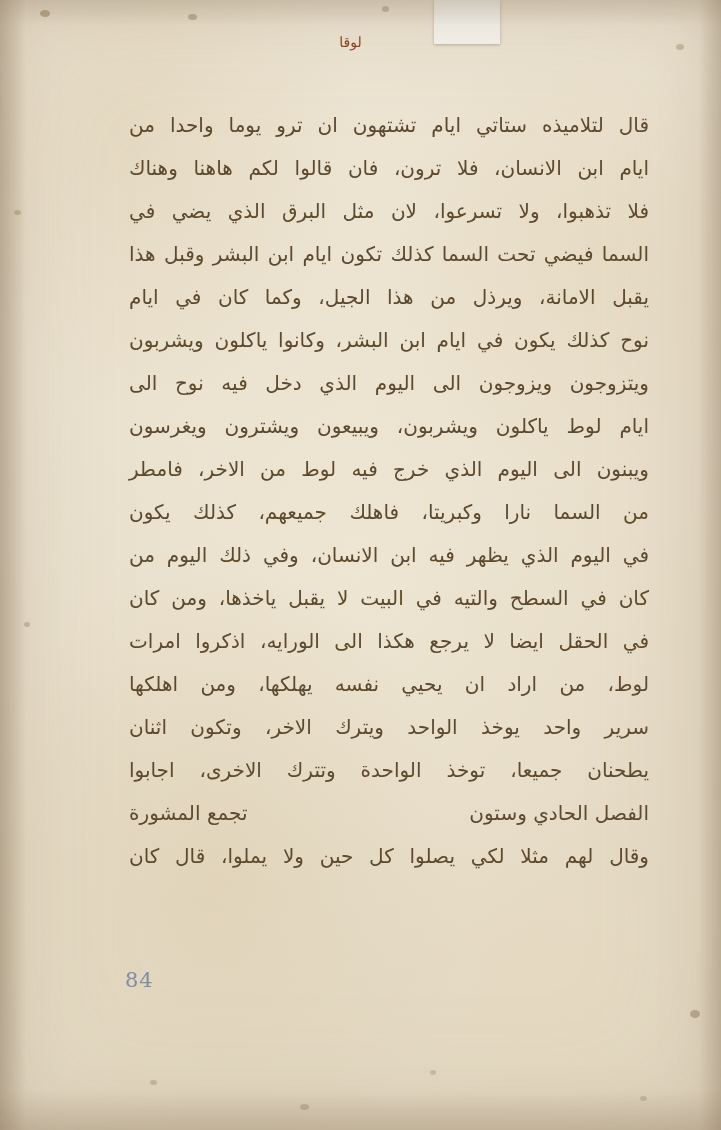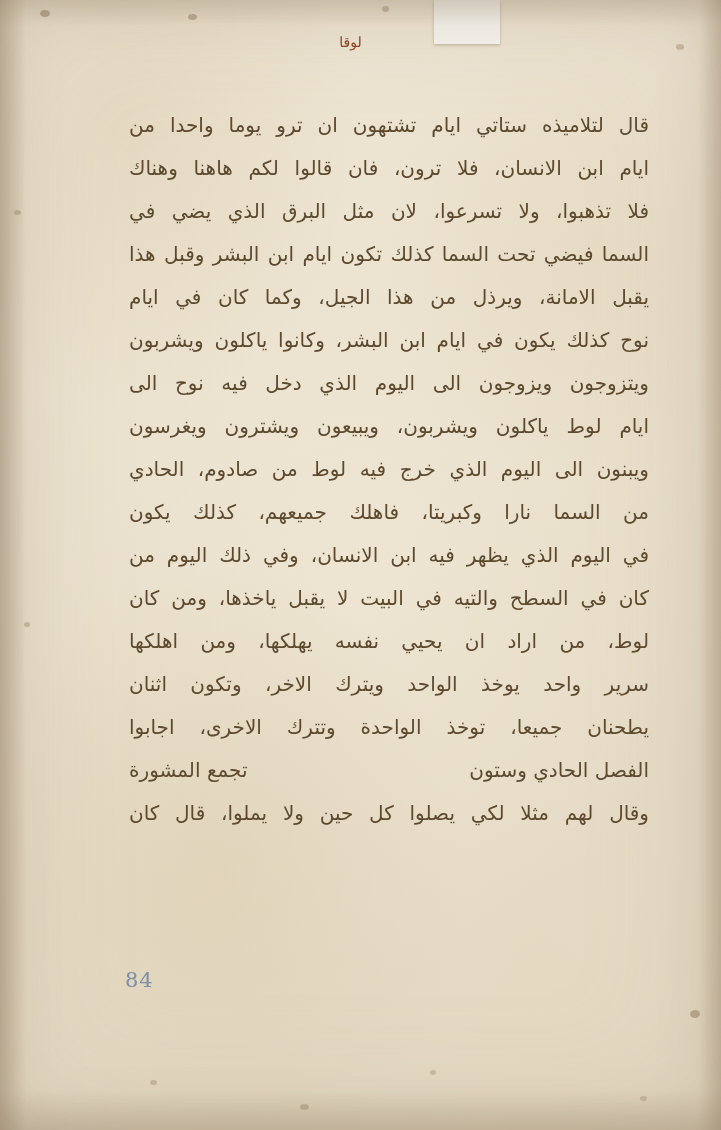--- a/index.html
+++ b/index.html
@@ -158,24 +158,25 @@
 
   <div class="text-block">
     <span class="line">قال لتلاميذه ستاتي ايام تشتهون ان ترو يوما واحدا من</span>
     <span class="line">ايام ابن الانسان، فلا ترون، فان قالوا لكم هاهنا وهناك</span>
     <span class="line">فلا تذهبوا، ولا تسرعوا، لان مثل البرق الذي يضي في</span>
     <span class="line">السما فيضي تحت السما كذلك تكون ايام ابن البشر وقبل هذا</span>
     <span class="line">يقبل الامانة، ويرذل من هذا الجيل، وكما كان في ايام</span>
     <span class="line">نوح كذلك يكون في ايام ابن البشر، وكانوا ياكلون ويشربون</span>
     <span class="line">ويتزوجون ويزوجون الى اليوم الذي دخل فيه نوح الى</span>
     <span class="line">ايام لوط ياكلون ويشربون، ويبيعون ويشترون ويغرسون</span>
-    <span class="line">ويبنون الى اليوم الذي خرج فيه لوط من صادوم، الحادي</span>
+    <span class="line">ويبنون الى اليوم الذي خرج فيه لوط من الاخر، فامطر</span>
     <span class="line">من السما نارا وكبريتا، فاهلك جميعهم، كذلك يكون</span>
     <span class="line">في اليوم الذي يظهر فيه ابن الانسان، وفي ذلك اليوم من</span>
     <span class="line">كان في السطح والتيه في البيت لا يقبل ياخذها، ومن كان</span>
+    <span class="line">في الحقل ايضا لا يرجع هكذا الى الورايه، اذكروا امرات</span>
     <span class="line">لوط، من اراد ان يحيي نفسه يهلكها، ومن اهلكها</span>
     <span class="line">سرير واحد يوخذ الواحد ويترك الاخر، وتكون اثنان</span>
     <span class="line">يطحنان جميعا، توخذ الواحدة وتترك الاخرى، اجابوا</span>
 
     <div class="heading-wrap">
       <span class="heading-line heading-red">الفصل الحادي وستون</span>
       <span class="heading-line">تجمع المشورة</span>
     </div>
 
     <span class="line">وقال لهم مثلا لكي يصلوا كل حين ولا يملوا، قال كان</span>

